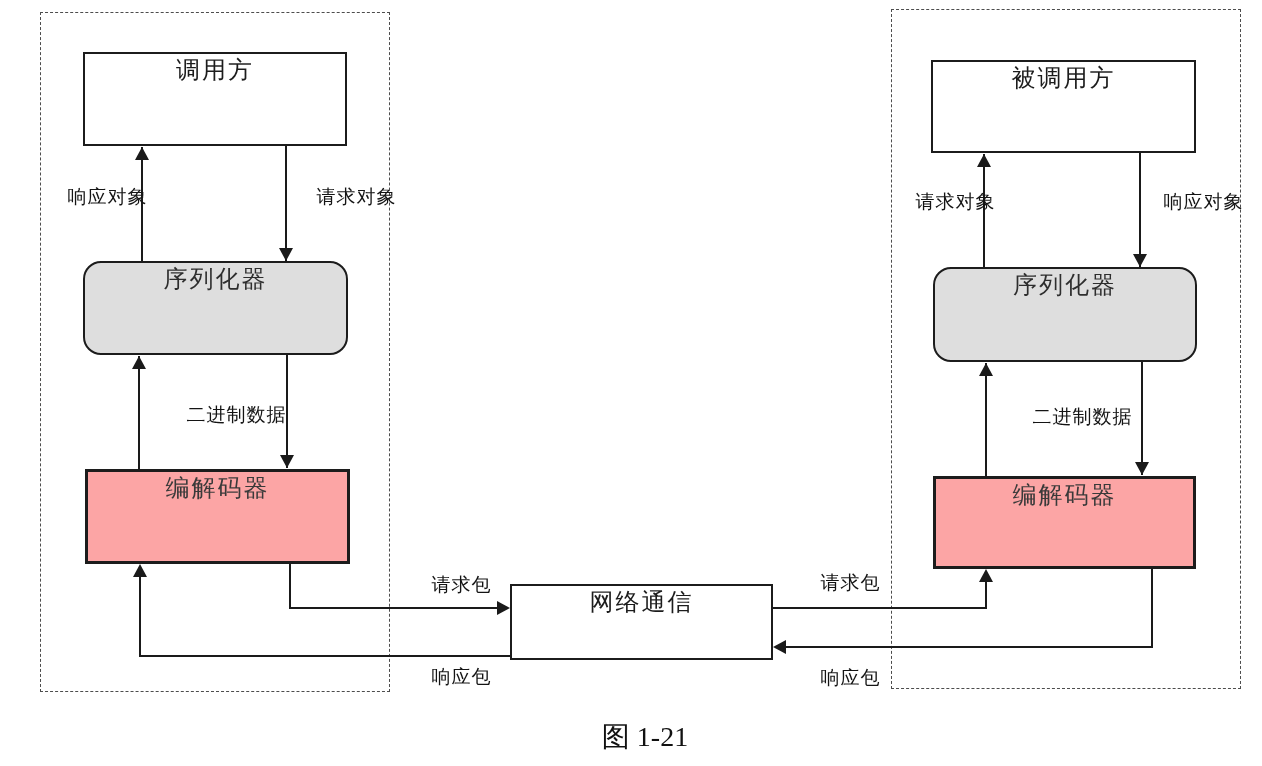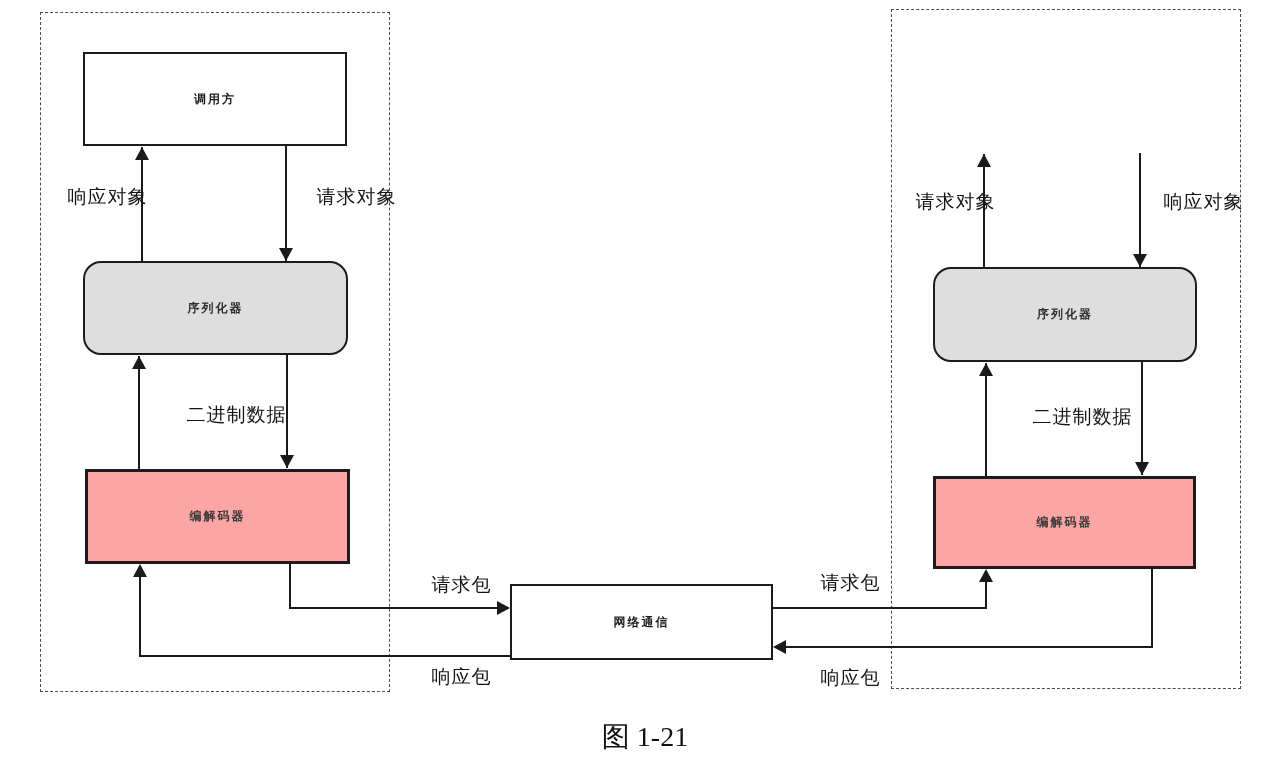--- a/index.html
+++ b/index.html
@@ -12,27 +12,26 @@
     overflow:hidden;
   }
   .panel{
     position:absolute;
     border:1px dashed #4d4d4d;
     background:transparent;
   }
   .box{
     position:absolute;
     box-sizing:border-box;
-    display:flex;align-items:center;justify-content:center;
+    display:flex;align-items:flex-start;justify-content:center;
     background:#ffffff;
     border:2px solid #1c1c1c;
-    font-size:12px;
+    font-size:24px;
     letter-spacing:2px;
     color:#1c1c1c;
-    font-weight:bold;
   }
   .box.gray-light{background:#dedede;color:#2e2e2e;border-radius:18px;}
   .box.gray-mid{background:#fca5a5;border-width:3px;color:#3a3a3a;}
   .vline{position:absolute;width:2px;background:#1a1a1a;}
   .hline{position:absolute;height:2px;background:#1a1a1a;}
   .tri{position:absolute;width:0;height:0;}
   .tri-up{border-left:7px solid transparent;border-right:7px solid transparent;border-bottom:13px solid #1a1a1a;}
   .tri-down{border-left:7px solid transparent;border-right:7px solid transparent;border-top:13px solid #1a1a1a;}
   .tri-right{border-top:7px solid transparent;border-bottom:7px solid transparent;border-left:13px solid #1a1a1a;}
   .tri-left{border-top:7px solid transparent;border-bottom:7px solid transparent;border-right:13px solid #1a1a1a;}
@@ -66,20 +65,23 @@
   <div class="box" style="left:83px;top:52px;width:264px;height:94px;">
     <span>调用方</span>
   </div>
   <div class="box gray-light" style="left:83px;top:261px;width:265px;height:94px;">
     <span>序列化器</span>
   </div>
   <div class="box gray-mid" style="left:85px;top:469px;width:265px;height:95px;">
     <span>编解码器</span>
   </div>
 
+  <div class="box" style="left:931px;top:60px;width:265px;height:93px;">
+    <span>被调用方</span>
+  </div>
   <div class="box gray-light" style="left:933px;top:267px;width:264px;height:95px;">
     <span>序列化器</span>
   </div>
   <div class="box gray-mid" style="left:933px;top:476px;width:263px;height:93px;">
     <span>编解码器</span>
   </div>
 
   <div class="box" style="left:510px;top:584px;width:263px;height:76px;">
     <span>网络通信</span>
   </div>

